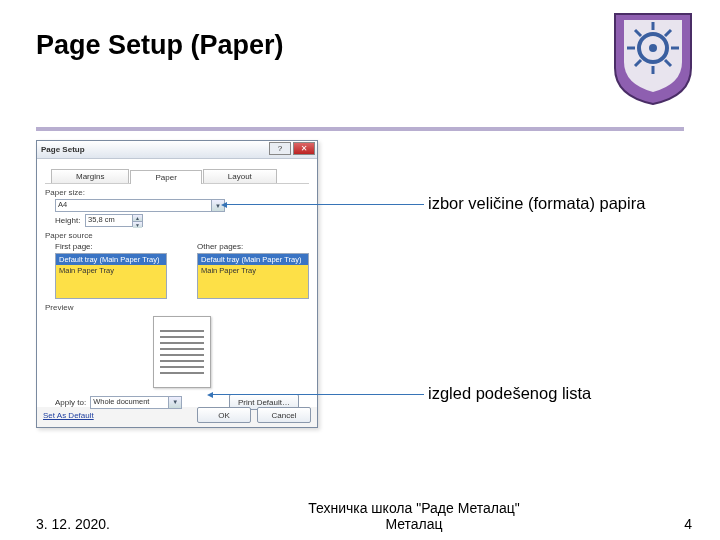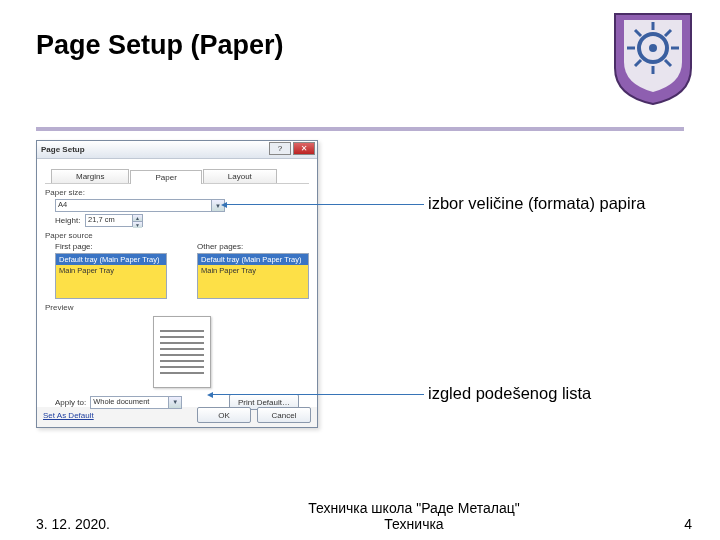--- a/index.html
+++ b/index.html
@@ -238,21 +238,21 @@
 
     <div class="section-label">Paper size:</div>
     <div class="row" style="margin-left:10px">
       <div class="dd wide">
         <span>A4</span>
         <span class="arrow">▼</span>
       </div>
     </div>
     <div class="row">
       <label>Height:</label>
-      <div class="txt">21,7 cm</div>
+      <div class="txt">35,8 cm</div>
       <div class="spin">
           <div>▲</div>
           <div>▼</div>
         </div>
     </div>
 
     <div class="section-label">Paper source</div>
     <div class="two-col">
       <div class="col">
         <div class="lbl">First page:</div>
@@ -308,16 +308,16 @@
 <div class="arrow-long" style="top:204px; left:224px; width:200px"></div>
 <div class="annot" style="top:194px; left:428px">izbor veličine (formata) papira</div>
 
 <div class="arrow-long" style="top:394px; left:210px; width:214px"></div>
 <div class="annot" style="top:384px; left:428px">izgled podešenog lista</div>
 
 <div class="slide-footer">
   <div class="date">3. 12. 2020.</div>
   <div class="school">
     <div>Техничка школа "Раде Металац"</div>
-    <div>Техничка</div>
+    <div>Металац</div>
   </div>
   <div class="pagenum">4</div>
 </div>
 
 </body></html>

